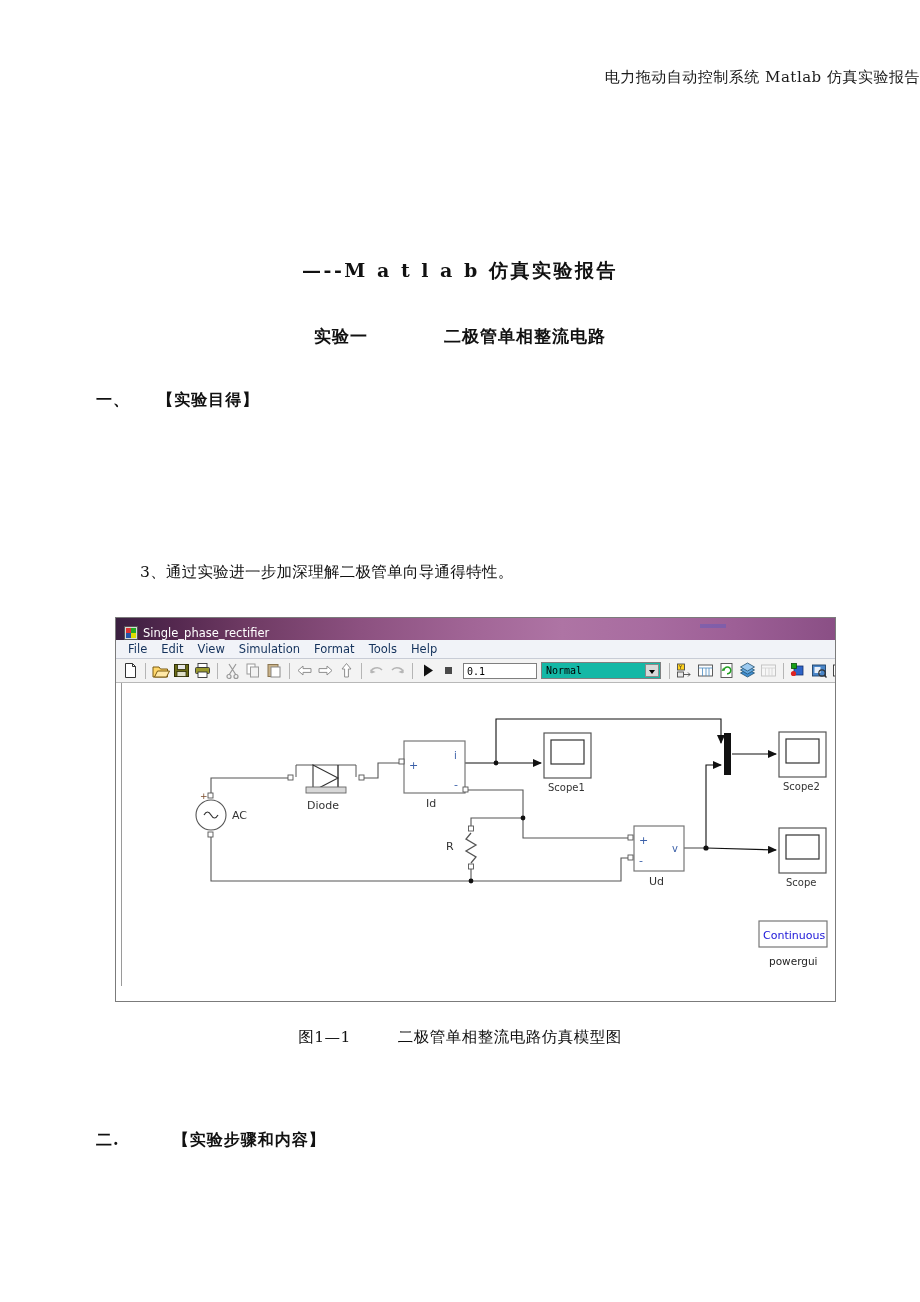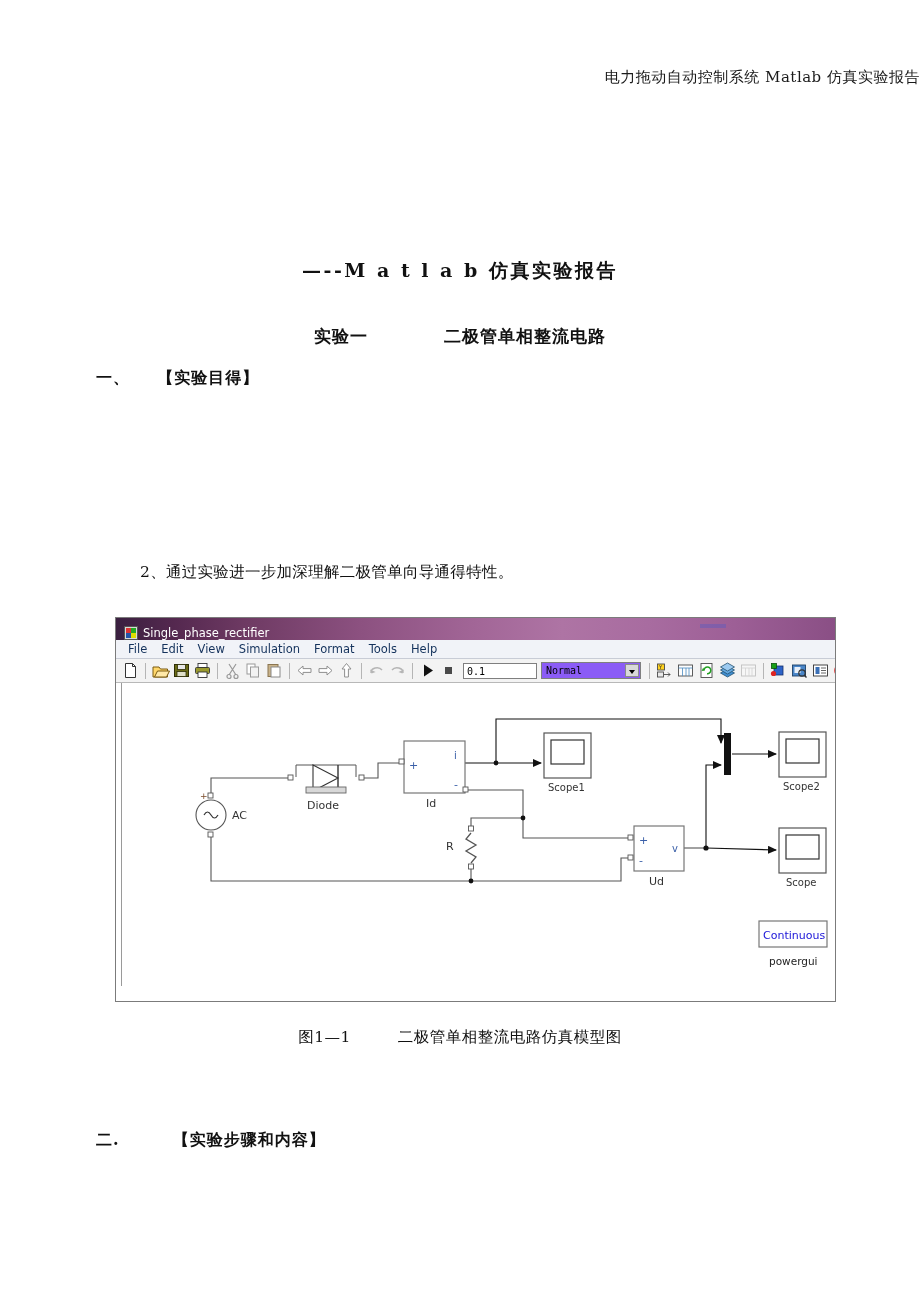--- a/index.html
+++ b/index.html
@@ -73,21 +73,21 @@
 
   
   .section-heading {
     position: absolute;
     font-size: 16px;
     font-weight: bold;
     letter-spacing: 1px;
     color: #111111;
     white-space: nowrap;
   }
-  .sec-1 { top: 368px; left: 96px; }
+  .sec-1 { top: 390px; left: 96px; }
   .sec-2 { top: 1130px; left: 96px; }
   .section-heading .gap-sm { display: inline-block; width: 14px; }
   .section-heading .gap-md { display: inline-block; width: 40px; }
 
   
   .body-par {
     position: absolute;
     font-size: 15.5px;
     line-height: 30px;
     letter-spacing: 0.3px;
@@ -226,23 +226,23 @@
     font-family: "DejaVu Sans Mono", "Liberation Mono", monospace;
     font-size: 10px;
     line-height: 15px;
     padding-left: 3px;
     margin: 0 4px;
     box-sizing: border-box;
     color: #000;
     flex: 0 0 auto;
   }
   .tb-select {
-    width: 100px;
+    width: 120px;
     height: 17px;
-    background: #8b5cf6;
+    background: #14b8a6;
     border: 1px solid #7f7f7f;
     font-family: "DejaVu Sans Mono", "Liberation Mono", monospace;
     font-size: 10px;
     line-height: 16px;
     padding-left: 4px;
     box-sizing: border-box;
     position: relative;
     color: #000;
     margin-right: 4px;
     flex: 0 0 auto;
@@ -324,21 +324,21 @@
     <span>二极管单相整流电路</span>
   </div>
 
   <div class="section-heading sec-1">
     <span>一、</span>
     <span class="gap-sm"></span>
     <span>【实验目得】</span>
   </div>
 
 
-  <div class="body-par par-2">2、通过实验进一步加深理解二极管单向导通得特性。</div>
+  <div class="body-par par-2">3、通过实验进一步加深理解二极管单向导通得特性。</div>
 
   <div class="sim-window">
 
     <div class="sim-titlebar">
       <span class="sim-app-icon">
         <i class="r"></i>
           <i class="g"></i>
           <i class="b"></i>
           <i class="y"></i>
       </span>

